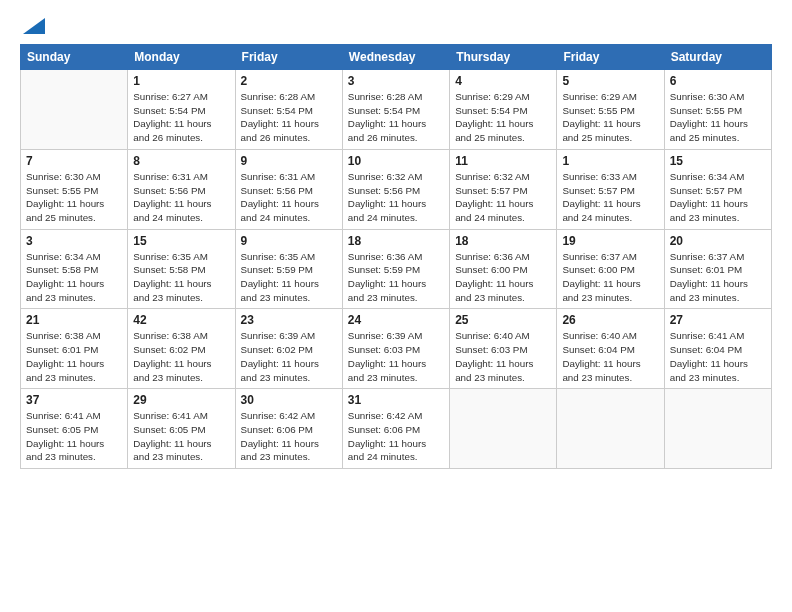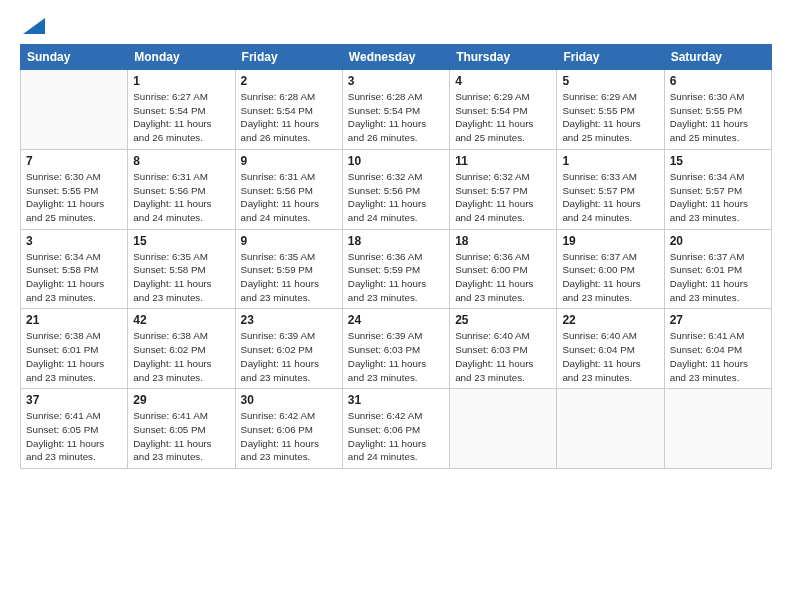--- a/index.html
+++ b/index.html
@@ -219,21 +219,21 @@
           </td>
           <td>
             <div class="cell-date">24</div>
             <div class="cell-info">Sunrise: 6:39 AM<br>Sunset: 6:03 PM<br>Daylight: 11 hours and 23 minutes.</div>
           </td>
           <td>
             <div class="cell-date">25</div>
             <div class="cell-info">Sunrise: 6:40 AM<br>Sunset: 6:03 PM<br>Daylight: 11 hours and 23 minutes.</div>
           </td>
           <td>
-            <div class="cell-date">22</div>
+            <div class="cell-date">26</div>
             <div class="cell-info">Sunrise: 6:40 AM<br>Sunset: 6:04 PM<br>Daylight: 11 hours and 23 minutes.</div>
           </td>
           <td>
             <div class="cell-date">27</div>
             <div class="cell-info">Sunrise: 6:41 AM<br>Sunset: 6:04 PM<br>Daylight: 11 hours and 23 minutes.</div>
           </td>
         </tr>
         <tr>
           <td>
             <div class="cell-date">37</div>

